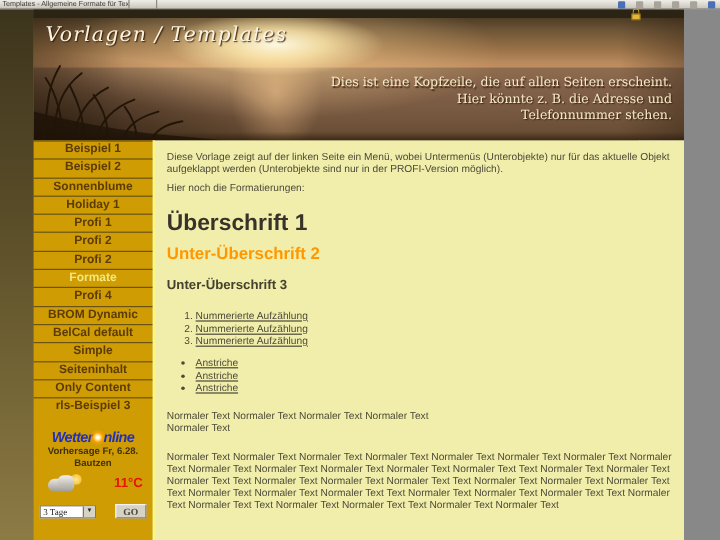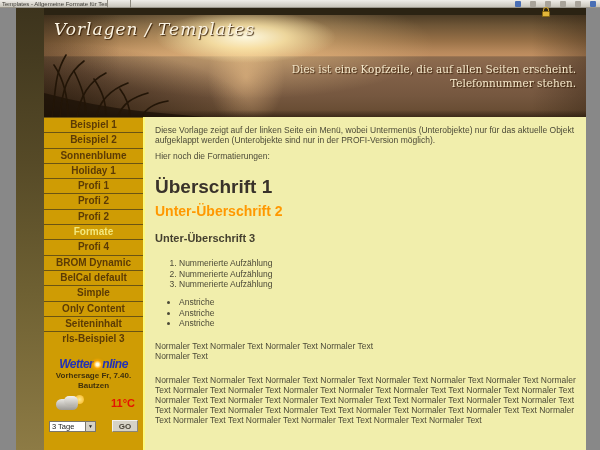--- a/index.html
+++ b/index.html
@@ -10,21 +10,21 @@
   .browser-bar{position:absolute;top:0;left:0;width:600px;height:8px;
     background:linear-gradient(#efede8,#c9c5ba);border-bottom:1px solid #9a968c;box-sizing:border-box;}
   .browser-tab{position:absolute;left:0;top:0;width:108px;height:8px;border-right:1px solid #8d897e;
     font-size:6px;line-height:8px;color:#3c3a34;white-space:nowrap;overflow:hidden;padding-left:2px;box-sizing:border-box;}
   .tab-stub{position:absolute;left:108px;top:0;width:22px;height:8px;border-right:1px solid #8d897e;}
   .browser-icons{position:absolute;right:4px;top:1px;height:6px;display:flex;gap:9px;}
   .bicon{width:6px;height:6px;border-radius:1px;background:#a9a49a;}
   .bicon.blue{background:#4a6fb5;}
 
   
-  .page-bg{position:absolute;top:8px;left:16px;width:532px;height:442px;
+  .page-bg{position:absolute;top:8px;left:0;width:532px;height:442px;
     background:linear-gradient(180deg,#3d341d 0%,#564a27 35%,#6f6133 65%,#8d7b45 100%);}
 
   
   .site{position:absolute;left:28px;top:0;width:542px;height:442px;}
   .site-topbar{position:absolute;left:0;top:0;width:542px;height:7px;background:#2b2313;}
   .padlock{position:absolute;right:36px;top:2px;width:8px;height:8px;z-index:5;}
   .padlock .shackle{position:absolute;left:1px;top:-3px;width:4px;height:4px;border:1px solid #caa132;
      border-bottom:none;border-radius:3px 3px 0 0;}
   .padlock .lockbody{position:absolute;left:0;top:1px;width:8px;height:6px;background:#e3b63a;
      border:1px solid #8a6a14;box-sizing:border-box;border-radius:1px;}
@@ -67,40 +67,40 @@
   .wo-forecast,.wo-city{font-size:8px;font-weight:bold;color:#40310c;line-height:9.5px;}
   .wo-row{position:relative;height:20px;margin-top:3px;}
   .cloud-icon{position:absolute;left:10px;top:2px;width:34px;height:16px;}
   .cloud-icon .sunpart{position:absolute;right:4px;top:0;width:9px;height:9px;border-radius:50%;
     background:radial-gradient(circle,#ffe98a,#f7b21d);}
   .cloud-icon .c1{position:absolute;left:2px;top:4px;width:22px;height:11px;border-radius:8px;
     background:linear-gradient(#e8e6e2,#9d9a94);}
   .cloud-icon .c2{position:absolute;left:10px;top:1px;width:14px;height:10px;border-radius:8px;
     background:linear-gradient(#f2f0ec,#b5b2ab);}
   .wo-temp{position:absolute;right:8px;top:4px;font-size:11px;font-weight:bold;color:#e51400;}
-  .wo-controls{margin-top:7px;display:flex;justify-content:center;gap:16px;align-items:center;}
+  .wo-controls{margin-top:7px;display:flex;justify-content:center;gap:16px;align-items:center;font-family:Liberation Serif, serif;}
   .wo-select{width:47px;height:11px;background:#fff;border:1px solid #7a766c;position:relative;
     font-size:7.5px;line-height:10px;text-align:left;padding-left:2px;color:#222;box-sizing:border-box;}
   .wo-select .arrowbtn{position:absolute;right:0;top:0;width:9px;height:9px;background:#d6d2c6;
     border-left:1px solid #7a766c;font-size:5px;line-height:9px;text-align:center;color:#222;}
   .wo-go{width:26px;height:12px;background:#d6d2c6;border:1px solid #8a8578;border-top-color:#f4f2ee;
     border-left-color:#f4f2ee;font-size:8px;font-weight:bold;line-height:11px;text-align:center;color:#4a4438;box-sizing:border-box;}
 
   
   .content{flex:1;background:#f1eeac;border-left:2px solid #fcf97c;padding:8px 10px;box-sizing:border-box;
     font-size:8.5px;line-height:10px;color:#4c4a38;overflow:hidden;}
   .content p{margin:0;}
   .p-intro{margin-bottom:6px !important;width:425px;}
   .p-intro2{margin-bottom:21px !important;}
   .content h1{margin:16px 0 14px;font-size:19px;color:#39322a;}
   .content h2{margin:12px 0 17px;font-size:14px;color:#ff9800;}
   .content h3{margin:0 0 15px;font-size:11px;color:#45402f;}
   .content ol{margin:0 0 8px 24px;padding:0;}
   .content ul{margin:0 0 13px 24px;padding:0;}
-  .content li{margin:0 0 0.5px;}
+  .content li{margin:0 0 0.5px;text-decoration:underline;}
   .p-norm1{margin-bottom:14px !important;}
   .p-norm2{width:424px;}
 </style>
 </head>
 <body>
 
 <div class="screen">
 
   <div class="browser-bar">
     <div class="browser-tab">Templates - Allgemeine Formate für Texte - ...</div>
@@ -138,46 +138,47 @@
             <path d="M52,66 C56,48 68,38 84,32"></path>
             <path d="M62,66 C62,50 58,40 50,28"></path>
             <path d="M74,66 C78,52 90,46 104,42"></path>
             <path d="M86,66 C86,54 82,46 76,38"></path>
             <path d="M98,66 C102,56 112,52 124,50"></path>
           </g>
         </svg>
         <div class="site-title">Vorlagen / Templates</div>
         <div class="tagline">
           <div>Dies ist eine Kopfzeile, die auf allen Seiten erscheint.</div>
+          <div>Hier könnte z. B. die Adresse und</div>
           <div>Telefonnummer stehen.</div>
         </div>
       </div>
 
       <div class="body-row">
 
         <div class="sidebar">
           <div class="menu-item">Beispiel 1</div>
           <div class="menu-item">Beispiel 2</div>
           <div class="menu-item">Sonnenblume</div>
           <div class="menu-item">Holiday 1</div>
           <div class="menu-item">Profi 1</div>
           <div class="menu-item">Profi 2</div>
           <div class="menu-item">Profi 2</div>
           <div class="menu-item active">Formate</div>
           <div class="menu-item">Profi 4</div>
           <div class="menu-item">BROM Dynamic</div>
           <div class="menu-item">BelCal default</div>
           <div class="menu-item">Simple</div>
+          <div class="menu-item">Seiteninhalt</div>
           <div class="menu-item">Only Content</div>
-          <div class="menu-item">Seiteninhalt</div>
           <div class="menu-item">rls-Beispiel 3</div>
 
           <div class="weather">
             <div class="wo-logo"><span>Wetter</span><span class="wo-sun"></span><span>nline</span></div>
-            <div class="wo-forecast">Vorhersage Fr, 7.40.</div>
+            <div class="wo-forecast">Vorhersage Fr, 6.28.</div>
             <div class="wo-city">Bautzen</div>
             <div class="wo-row">
               <span class="cloud-icon">
                 <span class="sunpart"></span>
                 <span class="c1"></span>
                 <span class="c2"></span>
               </span>
               <span class="wo-temp">11°C</span>
             </div>
             <div class="wo-controls">

